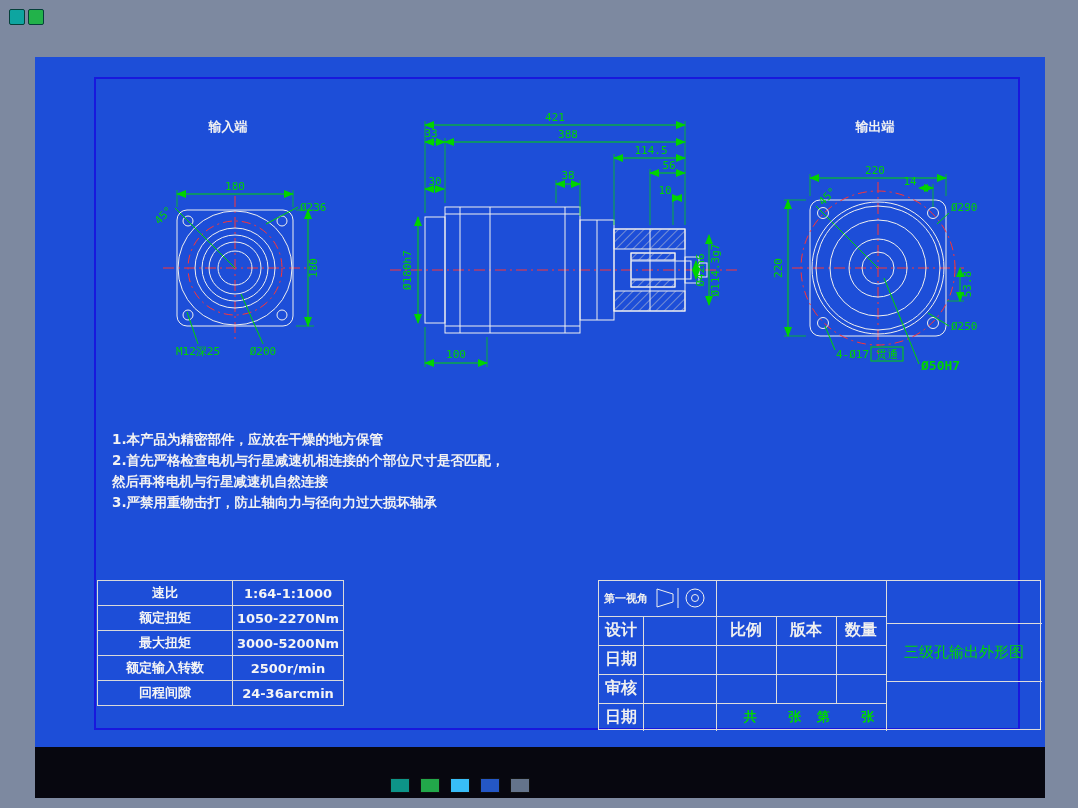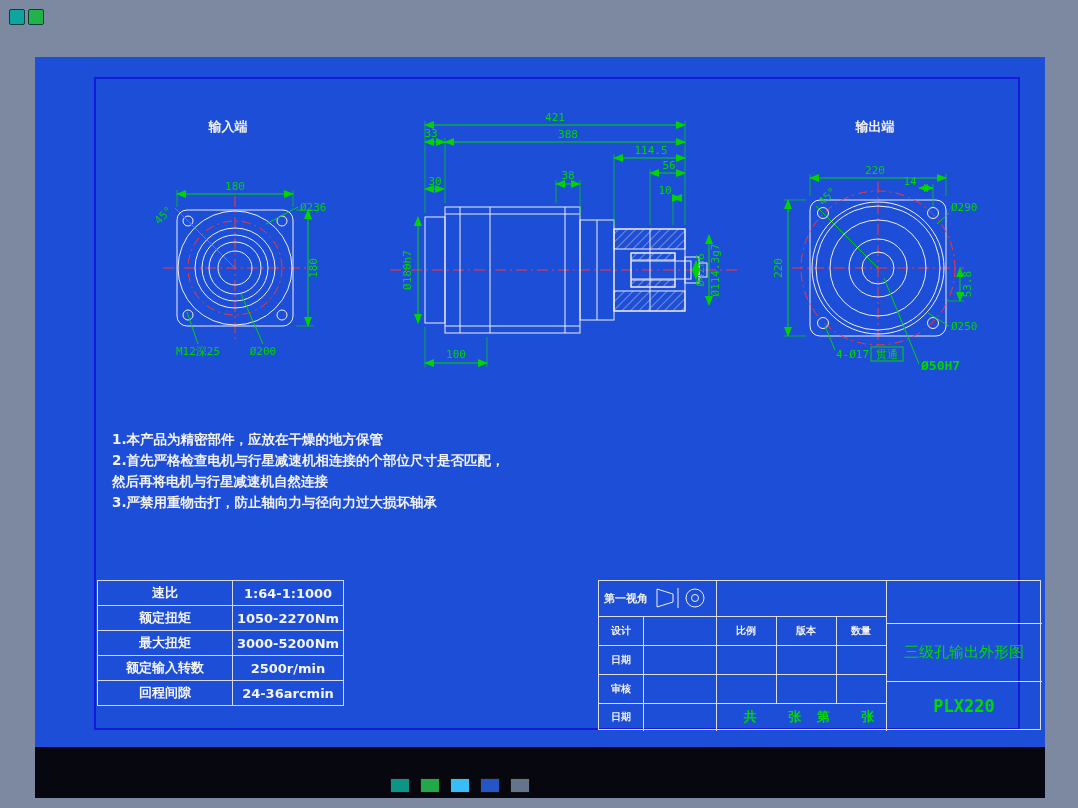--- a/index.html
+++ b/index.html
@@ -26,21 +26,21 @@
   .notes{position:absolute;left:77px;top:372px;width:440px;color:#f2f2f2;font-weight:bold;font-size:13.5px;line-height:21px;white-space:nowrap;}
   table.spec{position:absolute;border-collapse:collapse;table-layout:fixed;}
   table.spec td{border:1px solid #d9d9d9;color:#f5f5f5;font-weight:bold;font-size:13px;text-align:center;padding:0;height:24px;overflow:hidden;white-space:nowrap;}
   .tleft{left:62px;top:523px;}
   .tright{left:310px;top:523px;}
   .c1{width:134px;}.c2{width:110px;}.c3{width:113px;}.c4{width:116px;}
   .tb{position:absolute;left:543px;top:523px;width:443px;height:150px;border:1px solid #ddd;box-sizing:border-box;margin-left:20px;}
   .tb .vl,.tb .hl{position:absolute;background:#ddd;}
   .tb .vl{width:1px;}
   .tb .hl{height:1px;}
-  .tb .lbl{position:absolute;color:#f0f0f0;font-size:10px;font-weight:bold;display:flex;align-items:center;justify-content:center;white-space:pre;}
+  .tb .lbl{position:absolute;color:#f0f0f0;font-size:16px;font-weight:bold;display:flex;align-items:center;justify-content:center;white-space:pre;}
   .tb .grn{color:#00d800;font-family:"DejaVu Sans Mono","DejaVu Sans",sans-serif;}
   .tb .code{font-size:15px;font-weight:bold;}
   .tb .ttl{font-size:15px;font-weight:normal;}
   .tb .mdl{font-size:17px;font-weight:bold;}
   .bottombar{position:absolute;left:35px;top:747px;width:1010px;height:51px;background:#07070f;}
   .tiles{position:absolute;left:355px;top:31px;}
   .tile{display:inline-block;width:18px;height:13px;margin-right:5px;border:1px solid #111;}
   .tile.t1{background:#0d9488;}.tile.t2{background:#22a84a;}.tile.t3{background:#38bdf8;}
   .tile.t4{background:#2457c5;}.tile.t5{background:#64748b;}
 </style>
@@ -227,21 +227,20 @@
       </svg>
       <div class="lbl" style="left:0;top:35px;width:44px;height:29px">设计</div>
       <div class="lbl" style="left:0;top:64px;width:44px;height:29px">日期</div>
       <div class="lbl" style="left:0;top:93px;width:44px;height:29px">审核</div>
       <div class="lbl" style="left:0;top:122px;width:44px;height:28px">日期</div>
       <div class="lbl" style="left:117px;top:35px;width:60px;height:29px">比例</div>
       <div class="lbl" style="left:177px;top:35px;width:60px;height:29px">版本</div>
       <div class="lbl" style="left:237px;top:35px;width:50px;height:29px">数量</div>
       <div class="lbl grn" style="left:125px;top:122px;width:170px;height:28px;font-size:13px;font-weight:bold">共    张  第    张</div>
       <div class="lbl grn ttl" style="left:287px;top:42px;width:156px;height:58px">三级孔输出外形图</div>
-      <div class="lbl grn mdl" style="left:287px;top:100px;width:156px;height:50px">PLX220</div>
     </div>
   </div>
 
   <div class="bottombar">
     <div class="tiles">
       <span class="tile t1"></span>
       <span class="tile t2"></span>
       <span class="tile t3"></span>
       <span class="tile t4"></span>
       <span class="tile t5"></span>

